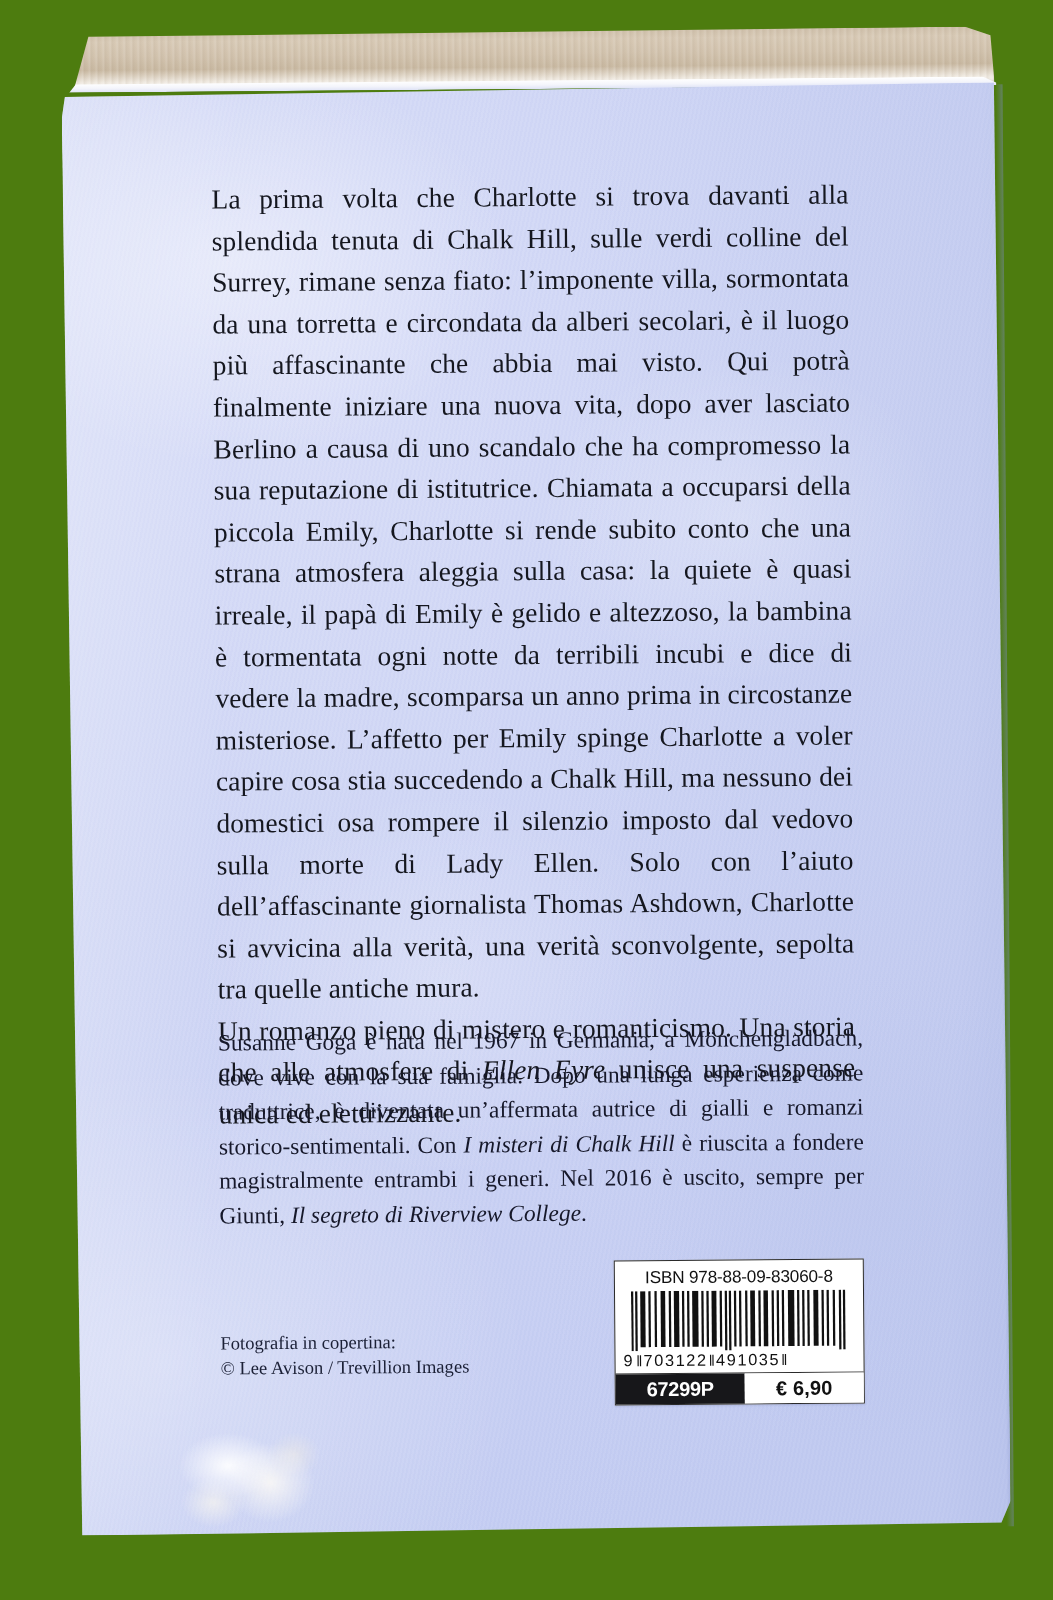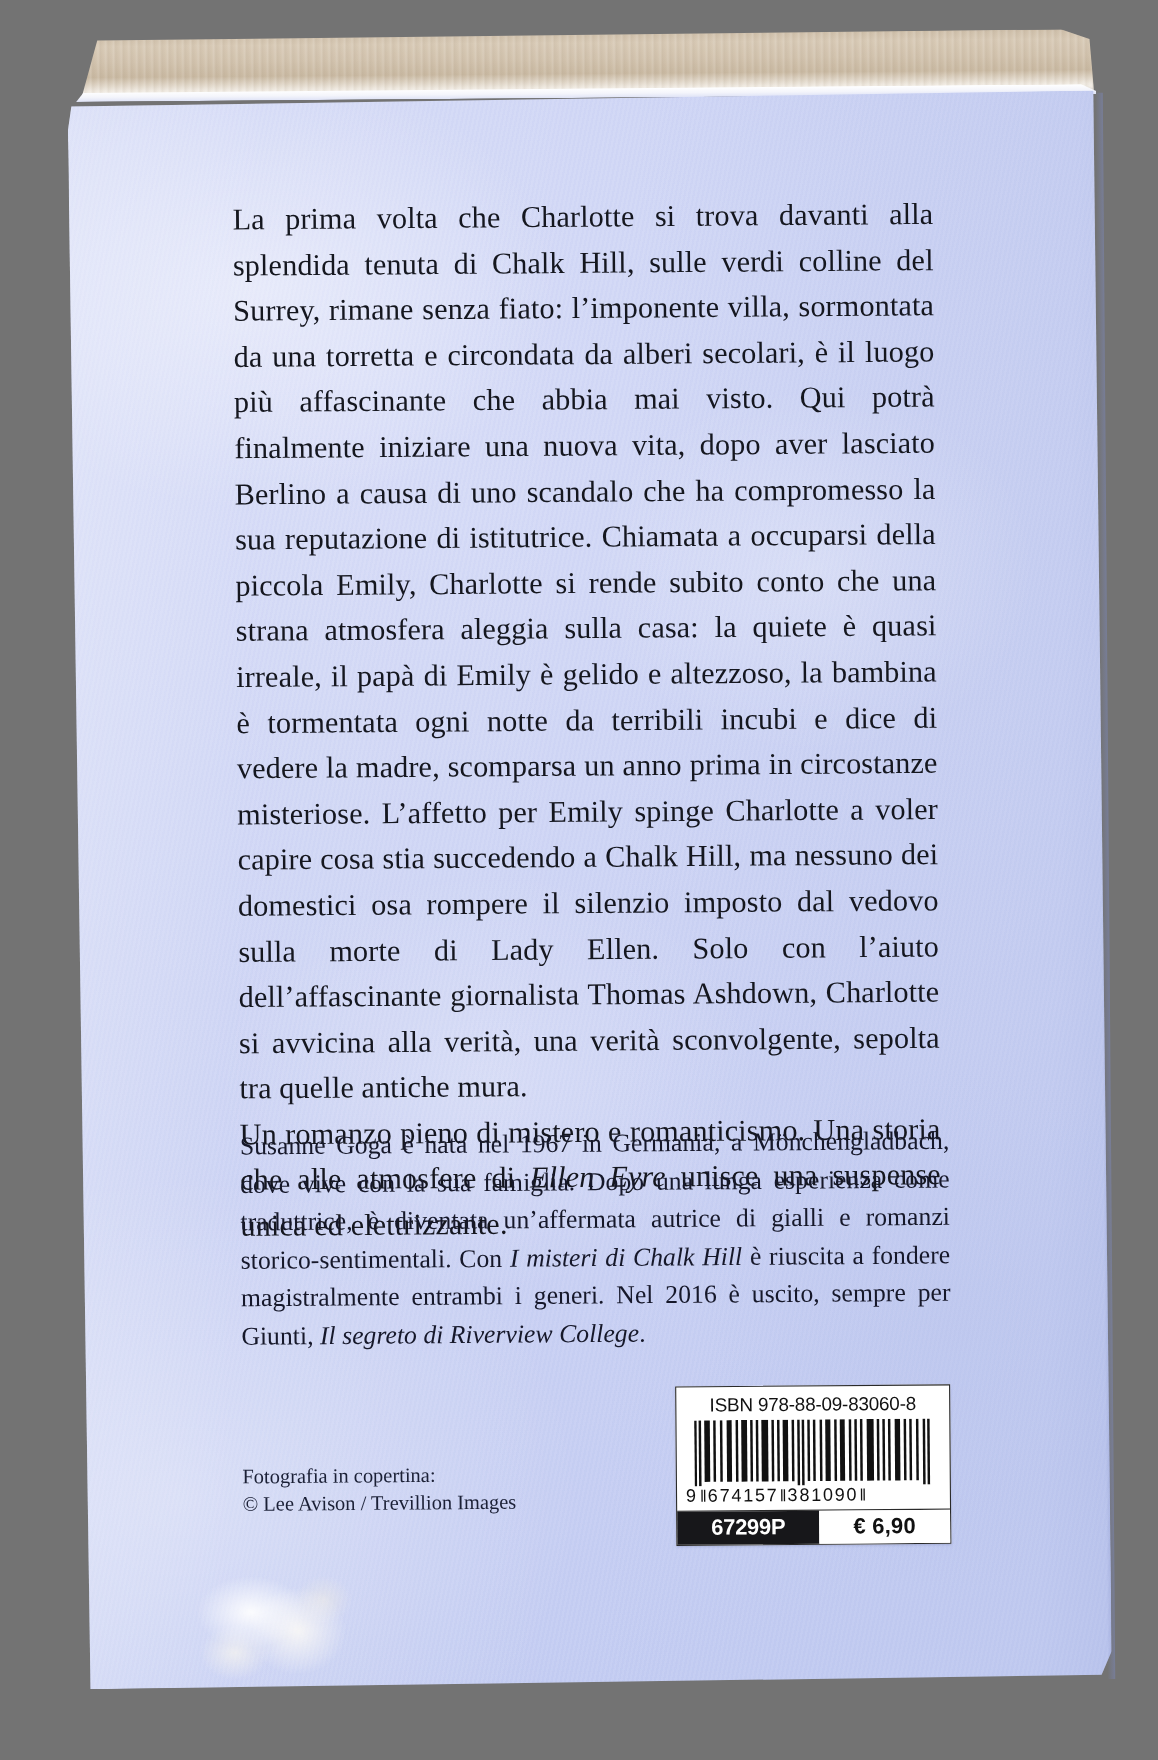--- a/index.html
+++ b/index.html
@@ -12,21 +12,21 @@
     height: 1600px;
     position: relative;
     overflow: hidden;
     font-family: "Liberation Serif", serif;
   }
 
   
   #page {
     position: absolute;
     inset: 0;
-    background: #737373;
+    background: #4d7c0f;
     padding-left: 41px;
   }
 
   
   #book {
     position: absolute;
     left: 64px;
     top: 28px;
     width: 944px;
     height: 1510px;
@@ -331,23 +331,23 @@
             <rect x="198" y="0" width="2.2" height="56"></rect>
             <rect x="204" y="0" width="2.2" height="60"></rect>
             <rect x="208" y="0" width="2.2" height="60"></rect>
           </g>
         </svg>
       </div>
 
       <div id="digits">
         <span class="lead">9</span>
         <span class="guard">‖</span>
-        <span>674157</span>
+        <span>703122</span>
         <span class="guard">‖</span>
-        <span>381090</span>
+        <span>491035</span>
         <span class="guard">‖</span>
       </div>
 
       <div id="price-row">
         <div id="code-cell">67299P</div>
         <div id="price-cell">€ 6,90</div>
       </div>
 
     </div>
 

